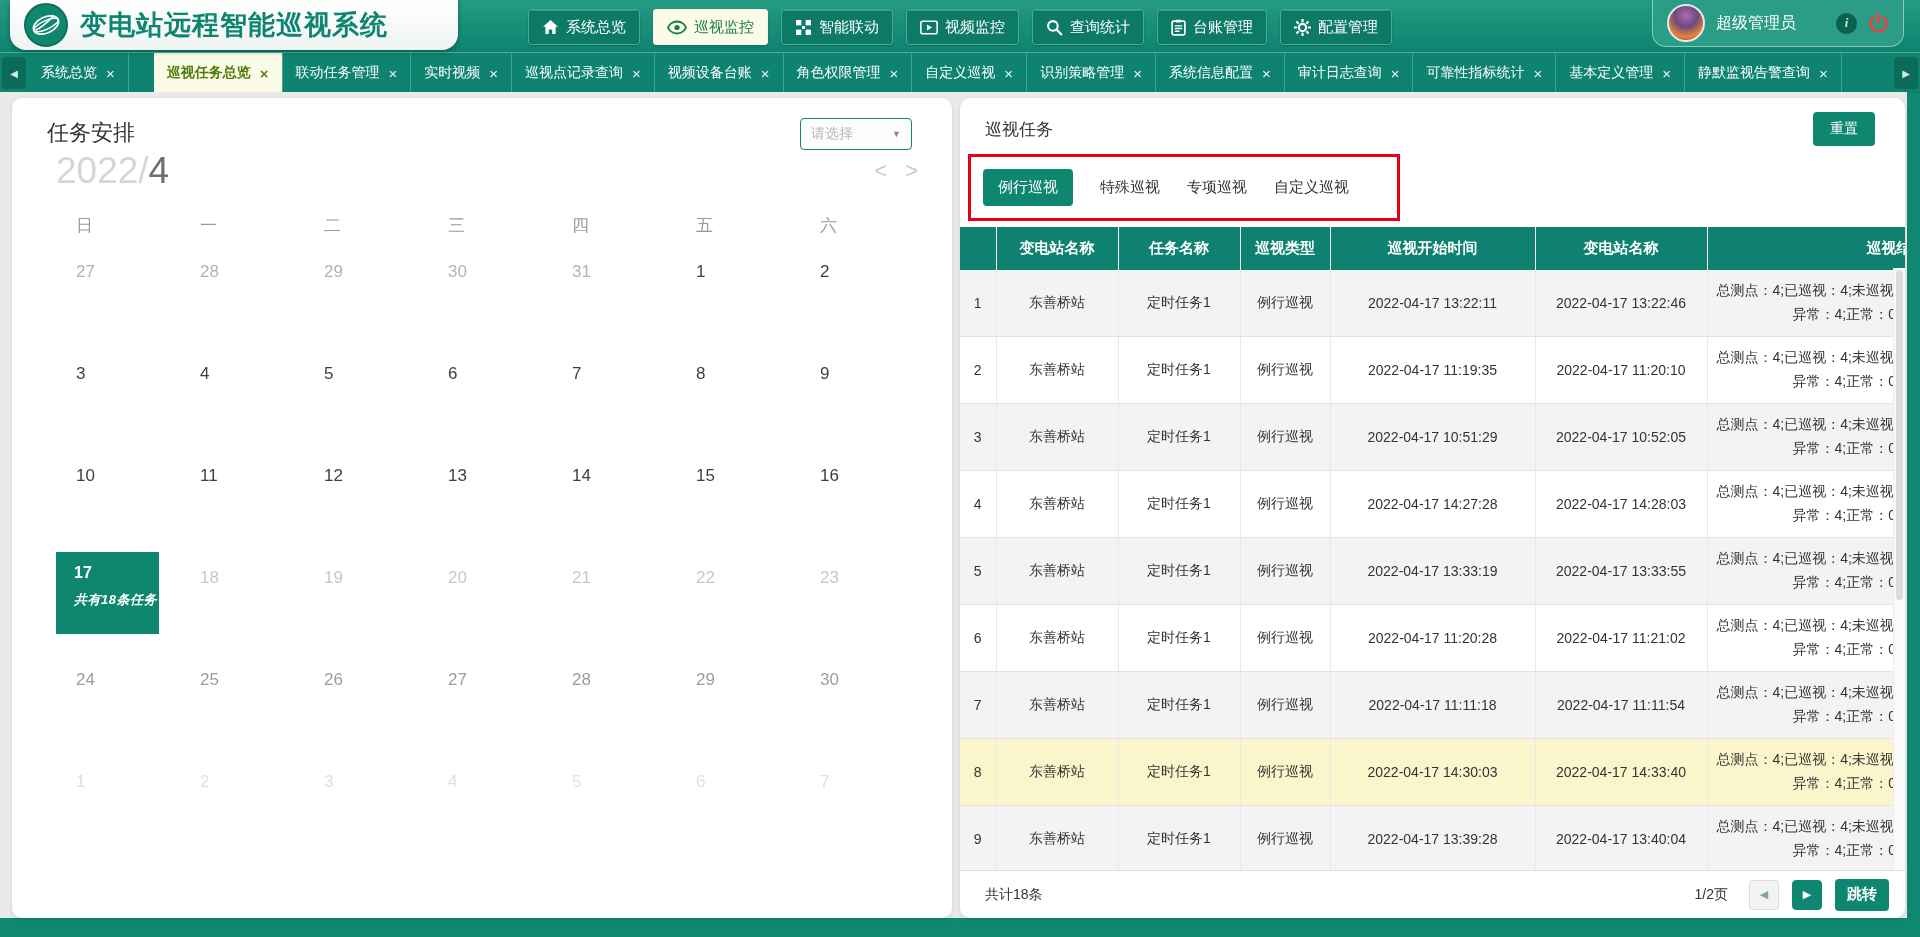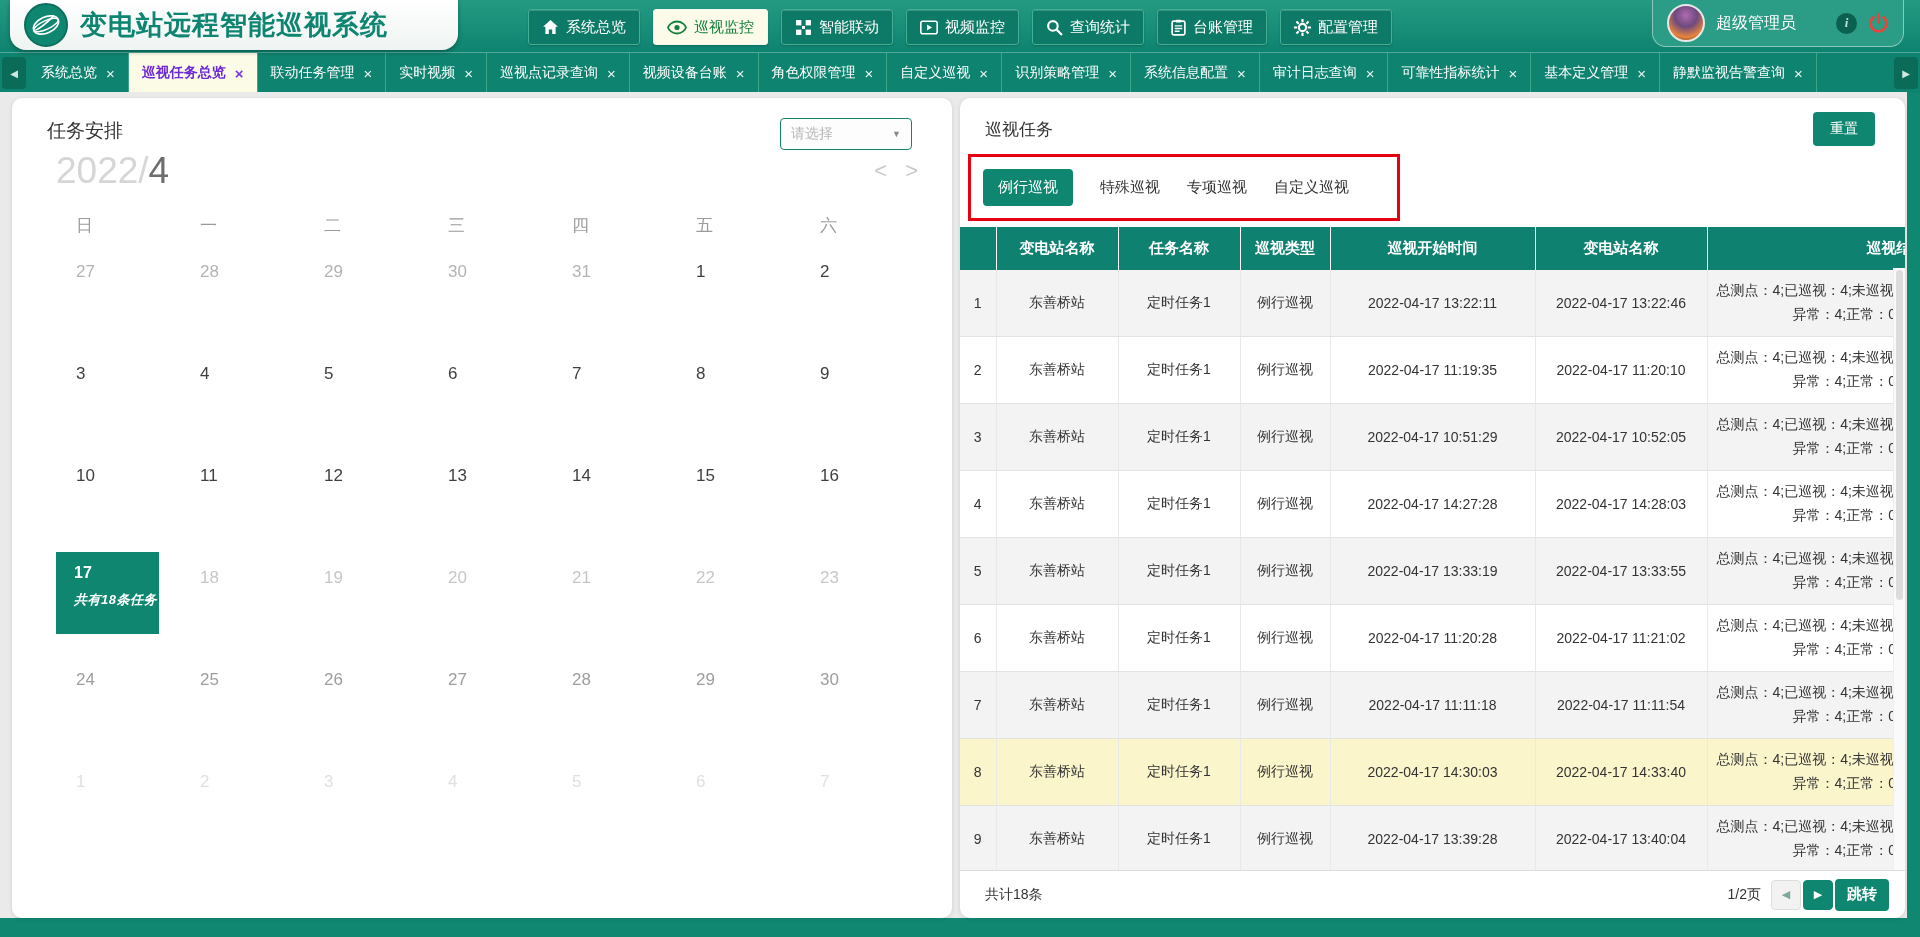--- a/index.html
+++ b/index.html
@@ -30,34 +30,34 @@
     font-family:"Liberation Serif",serif;cursor:pointer;}
   .power-icon{display:flex;cursor:pointer;}
 
   
   .tabbar{height:40px;background:#0e8370;display:flex;align-items:stretch;border-top:1px solid rgba(255,255,255,.3);}
   .tab-scroll{width:24px;margin:4px 2px;border-radius:4px;display:flex;align-items:center;justify-content:center;
     background:#0a6b59;color:#cfe8e0;font-size:10px;cursor:pointer;}
   .tabs{flex:1;display:flex;overflow:hidden;}
   .tab{display:flex;align-items:center;gap:9px;padding:0 13px;font-size:14px;color:#fff;
     border-right:1px solid #3aa68c;white-space:nowrap;cursor:pointer;}
-  .tab.active{background:#fcfbe6;color:#6d28d9;font-weight:bold;}
+  .tab.active{background:#fcfbe6;color:#4d7c0f;font-weight:bold;margin-left:25px;}
   .tab-x{font-size:15px;line-height:1;opacity:.92;}
 
   
   .main{position:absolute;top:92px;left:0;right:13px;bottom:19px;background:#eaeaea;display:flex;gap:8px;
     padding:6px 2px 0 12px;box-sizing:border-box;}
   .panel{background:#fff;border-radius:10px;box-shadow:0 1px 4px rgba(0,0,0,.12);}
   .left-panel{width:940px;position:relative;box-sizing:border-box;}
   .right-panel{flex:1;display:flex;flex-direction:column;box-sizing:border-box;overflow:hidden;}
 
   
   .lp-header{display:flex;justify-content:space-between;align-items:flex-start;padding:20px 40px 0 35px;}
-  .lp-title{font-size:19px;color:#333;}
-  .lp-select{width:132px;height:32px;border:1px solid #16826b;border-radius:4px;background:#fdfdfd;
+  .lp-title{font-size:22px;color:#333;}
+  .lp-select{width:112px;height:32px;border:1px solid #16826b;border-radius:4px;background:#fdfdfd;
     display:flex;align-items:center;justify-content:space-between;padding:0 10px;box-sizing:border-box;
     color:#b8b8b8;font-size:14px;cursor:pointer;}
   .lp-select .caret{color:#8a8a8a;font-size:9px;}
   .cal-month-row{display:flex;justify-content:space-between;align-items:center;margin:0 34px 0 44px;}
   .cal-month{font-size:37px;}
   .cal-year{color:#d6d6d6;}
   .cal-mon{color:#6e6e6e;}
   .cal-nav{display:flex;gap:18px;color:#c9c9c9;font-size:22px;}
   .cal-nav span{cursor:pointer;}
   .cal-weekdays,.cal-days{display:grid;grid-template-columns:repeat(7,1fr);margin:0 28px 0 44px;}
@@ -91,21 +91,21 @@
   td{font-size:14px;color:#333;text-align:center;height:64px;border-bottom:1px solid #e3e3e3;
     border-right:1px solid #e9e9e9;overflow:hidden;}
   td:last-child{border-right:none;}
   tr.odd td{background:#f3f3f3;}
   tr.hl td{background:#fbf5cb;}
   .res1,.res2{white-space:nowrap;text-align:left;line-height:1.7;}
   .res1{margin-left:8px;}
   .res2{margin-left:84px;}
   .vscroll{position:absolute;top:41px;right:0;bottom:0;width:11px;background:#fafafa;border-left:1px solid #eee;}
   .vthumb{width:7px;margin:2px auto 0;height:330px;background:#dcdcdc;border-radius:4px;}
-  .rp-footer{height:47px;border-top:1px solid #ddd;display:flex;align-items:center;padding:0 16px 0 25px;gap:2px;}
+  .rp-footer{height:47px;border-top:1px solid #ddd;display:flex;align-items:center;padding:0 16px 0 25px;gap:13px;}
   .total{font-size:14px;color:#333;flex:1;}
   .page-ind{font-size:14px;color:#333;margin-right:8px;}
   .pg-btn{width:30px;height:30px;display:flex;align-items:center;justify-content:center;border-radius:4px;
     font-size:11px;cursor:pointer;box-sizing:border-box;}
   .pg-prev{background:#f2f2f2;border:1px solid #ddd;color:#7fa89d;}
   .pg-next{background:#0f8770;border:1px solid #0f8770;color:#fff;}
   .jump-btn{height:32px;padding:0 12px;background:#0f8770;color:#fff;font-size:15px;font-weight:bold;
     border-radius:4px;display:flex;align-items:center;cursor:pointer;}
 </style>
 </head>

